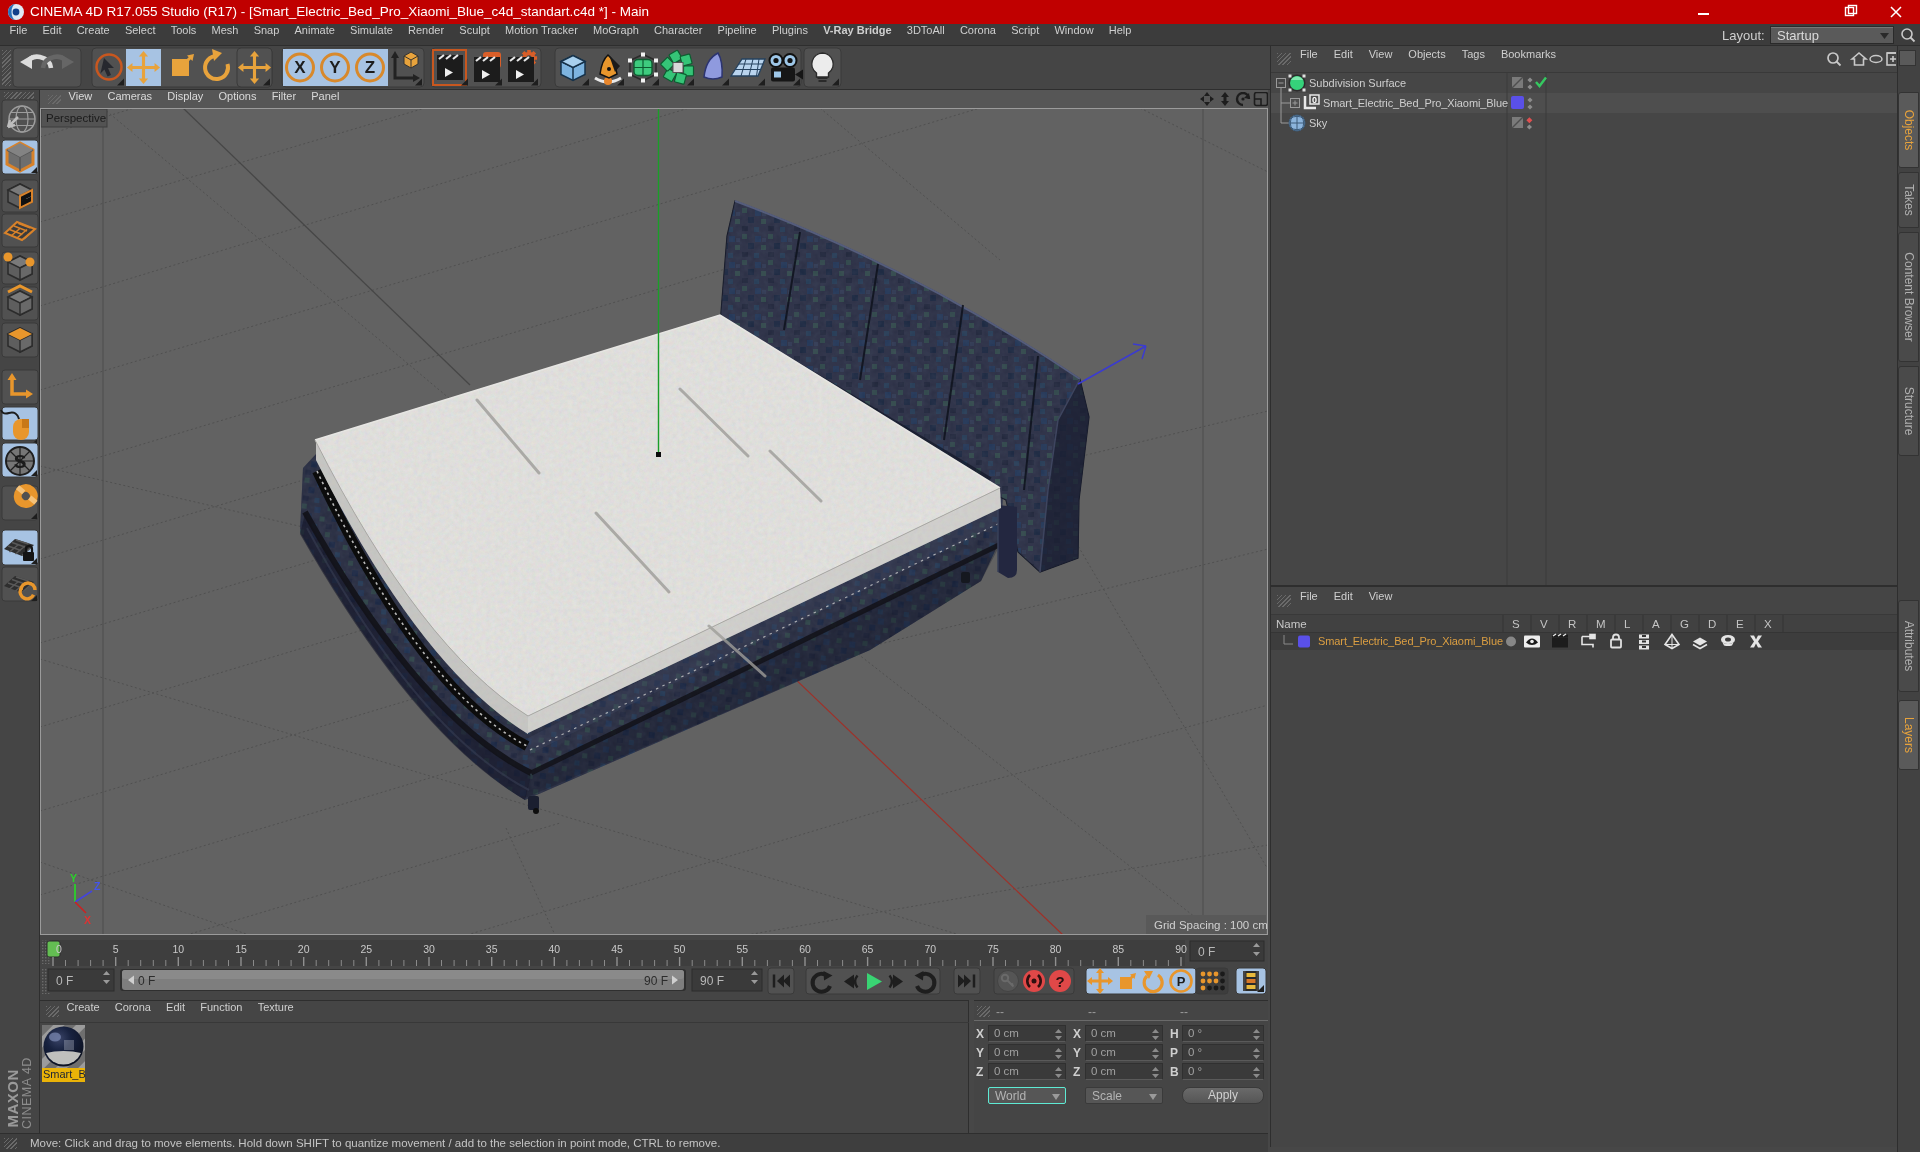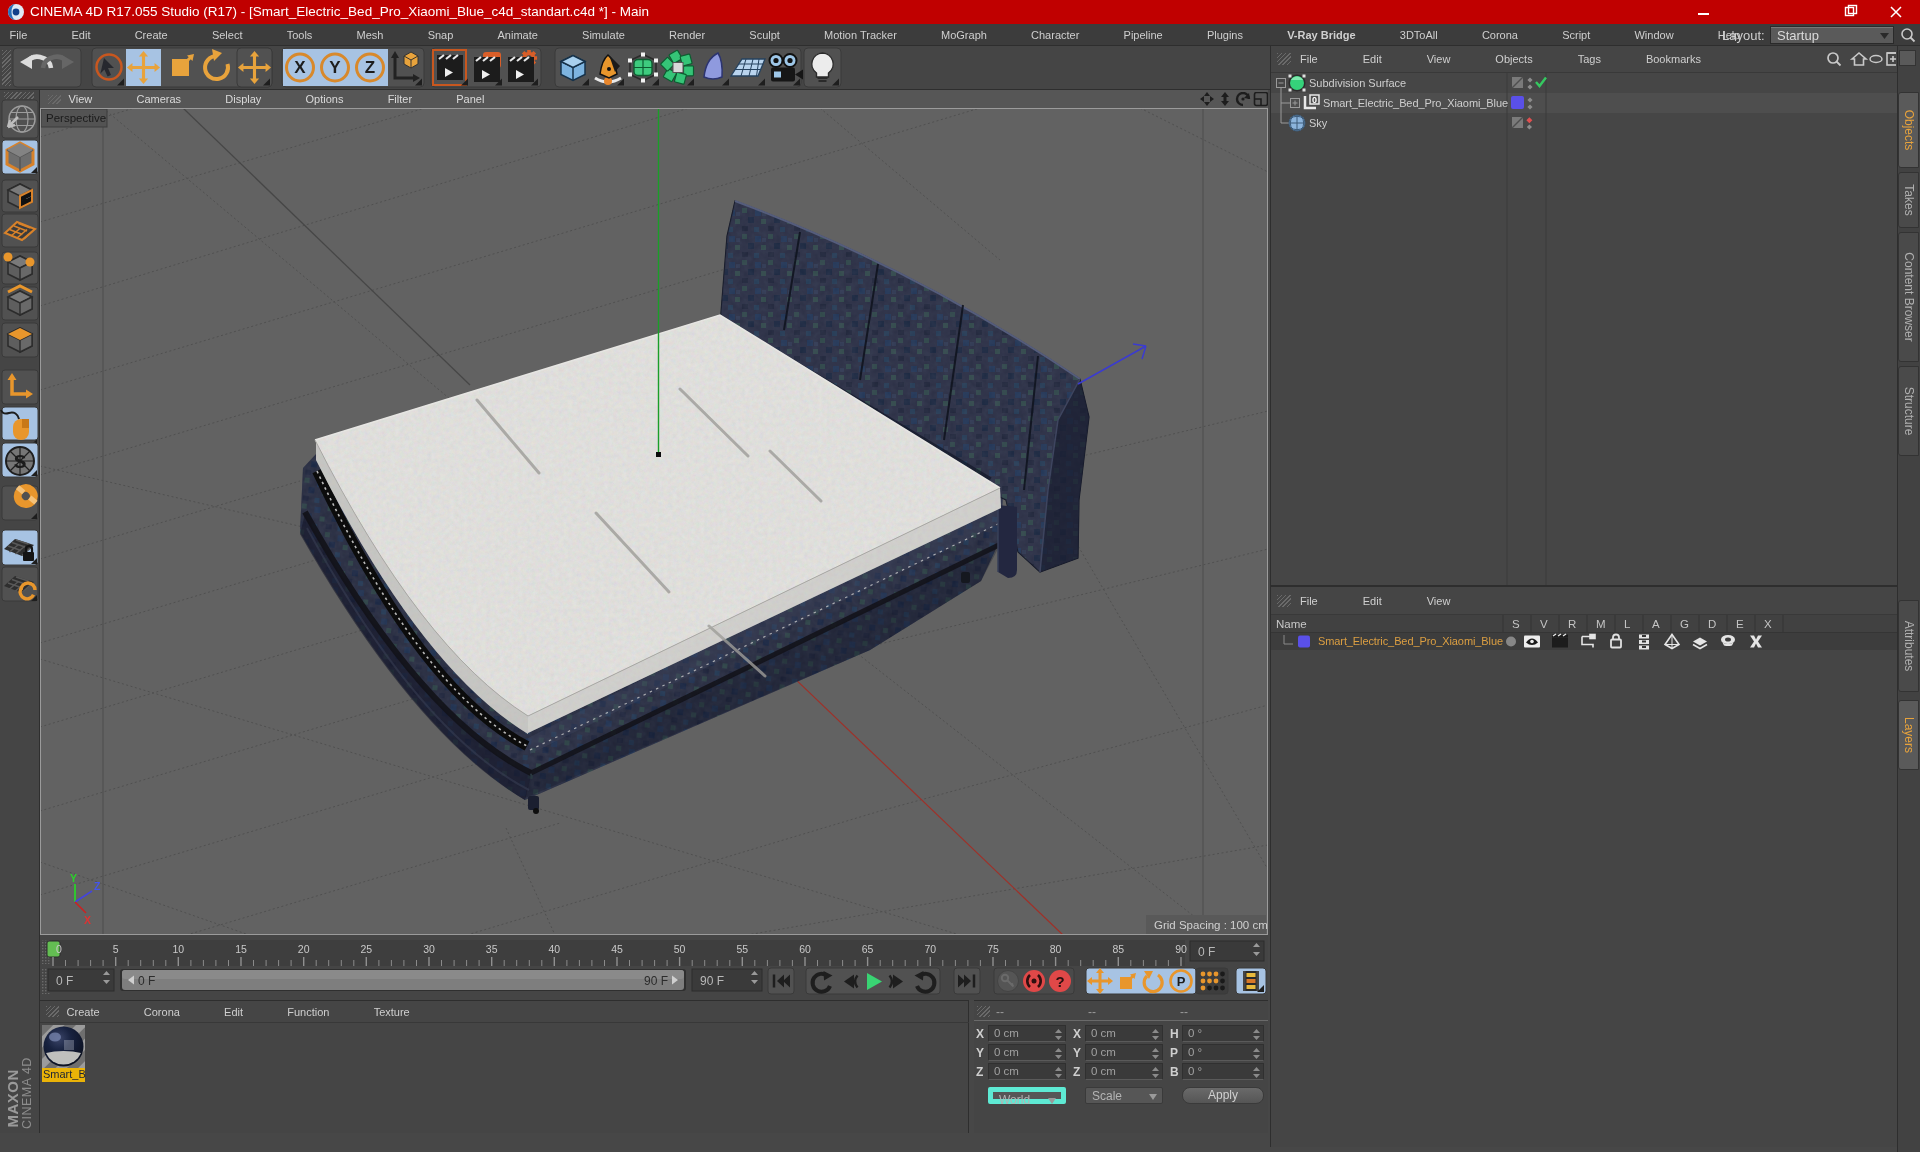--- a/index.html
+++ b/index.html
@@ -1,19 +1,19 @@
 <!DOCTYPE html>
 <html><head><meta charset="utf-8">
 <style>
 html,body{margin:0;padding:0;background:#2a2a2a;}
 *{box-sizing:border-box;font-family:"Liberation Sans",sans-serif;}
 #app{position:relative;width:1920px;height:1152px;overflow:hidden;background:#474747;}
 .abs{position:absolute;}
 .txt{color:#d2d2d2;font-size:13px;white-space:nowrap;}
-.menu{display:flex;align-items:center;color:#cfcfcf;font-size:11px;gap:29px;}
+.menu{display:flex;align-items:flex-start;color:#cfcfcf;font-size:11px;}
 .menu span{display:inline-block;}
 .grip{background:repeating-linear-gradient(135deg,#6a6a6a 0 1px,transparent 1px 3px);}
 </style></head><body>
 <div id="app">
 
 <div class="abs" style="left:0;top:0;width:1920px;height:24px;background:#c00000;">
  <svg class="abs" style="left:7px;top:3px" width="18" height="18">
    <circle cx="9" cy="9" r="8" fill="#dfeaf4"></circle>
    <path d="M9 1 a8 8 0 0 0 0 16 a4.5 8 0 0 1 0 -16z" fill="#2a6fb8"></path>
    <circle cx="9" cy="9" r="3.4" fill="#13408a"></circle>
@@ -784,34 +784,38 @@
         </svg>
       </div>
       <div class="abs" style="left:196px;top:64px;color:#cfcfcf;font-size:12px;font-weight:bold;">B</div>
       <div class="abs" style="left:208px;top:62px;width:82px;height:17px;background:#3a3a3a;border:1px solid #303030;border-bottom-color:#5a5a5a;">
         <span style="color:#a0a0a0;font-size:11.5px;position:absolute;left:5px;top:1px;">0 °</span>
         <svg style="position:absolute;right:2px;top:2.5px" width="8" height="11">
           <path d="M0 4 l3.5 -4 3.5 4z" fill="#8a8a8a"></path>
           <path d="M0 7 l3.5 4 3.5 -4z" fill="#8a8a8a"></path>
         </svg>
       </div>
-      <div class="abs" style="left:14px;top:86px;width:78px;height:17px;background:#565656;border:5px solid #5eead4;border-radius:2px;">
+      <div class="abs" style="left:14px;top:86px;width:78px;height:17px;background:#565656;border:1px solid #5eead4;border-radius:2px;">
         <span style="position:absolute;left:6px;top:1px;color:#b4b4b4;font-size:12px;">World</span>
         <svg style="position:absolute;right:4px;top:6px" width="9" height="7">
           <path d="M0 0 l8 0 -4 6z" fill="#9a9a9a"></path>
         </svg>
       </div>
       <div class="abs" style="left:111px;top:86px;width:78px;height:17px;background:#565656;border:1px solid #3a3a3a;border-radius:2px;">
         <span style="position:absolute;left:6px;top:1px;color:#b4b4b4;font-size:12px;">Scale</span>
         <svg style="position:absolute;right:4px;top:6px" width="9" height="7">
           <path d="M0 0 l8 0 -4 6z" fill="#9a9a9a"></path>
         </svg>
       </div>
       <div class="abs" style="left:208px;top:86px;width:82px;height:17px;background:linear-gradient(#6a6a6a,#555);border:1px solid #3a3a3a;border-radius:8px;text-align:center;color:#d0d0d0;font-size:12px;">Apply</div>
     </div>
+<div class="abs" style="left:0;top:1133px;width:1268px;height:19px;background:#3e3e3e;border-top:1px solid #2e2e2e;">
+ <div class="abs grip" style="left:4px;top:4px;width:13px;height:11px;"></div>
+ <div class="abs" style="left:30px;top:3px;color:#c4c4c4;font-size:11.5px;white-space:nowrap;">Move: Click and drag to move elements. Hold down SHIFT to quantize movement / add to the selection in point mode, CTRL to remove.</div>
+</div>
 
 <div class="abs" style="left:0px;top:1005px;width:40px;height:128px;overflow:hidden;">
  <div style="position:absolute;left:-48px;top:54px;transform:rotate(-90deg);transform-origin:50% 50%;width:120px;text-align:left;color:#9a9a9a;font-size:15px;font-weight:bold;letter-spacing:0.5px;">MAXON</div>
  <div style="position:absolute;left:-33px;top:57px;transform:rotate(-90deg);transform-origin:50% 50%;width:120px;text-align:left;color:#8d8d8d;font-size:12.5px;letter-spacing:0.5px;">CINEMA 4D</div>
 </div>
 
 <div class="abs" style="left:1270px;top:46px;width:627px;height:539px;background:#454545;border-left:1px solid #2e2e2e;">
  <div class="abs grip" style="left:6px;top:7px;width:14px;height:12px;"></div>
  <div class="menu abs" style="left:21px;top:2px;height:22px;">
         <span style="margin:0 8px;">File</span>

